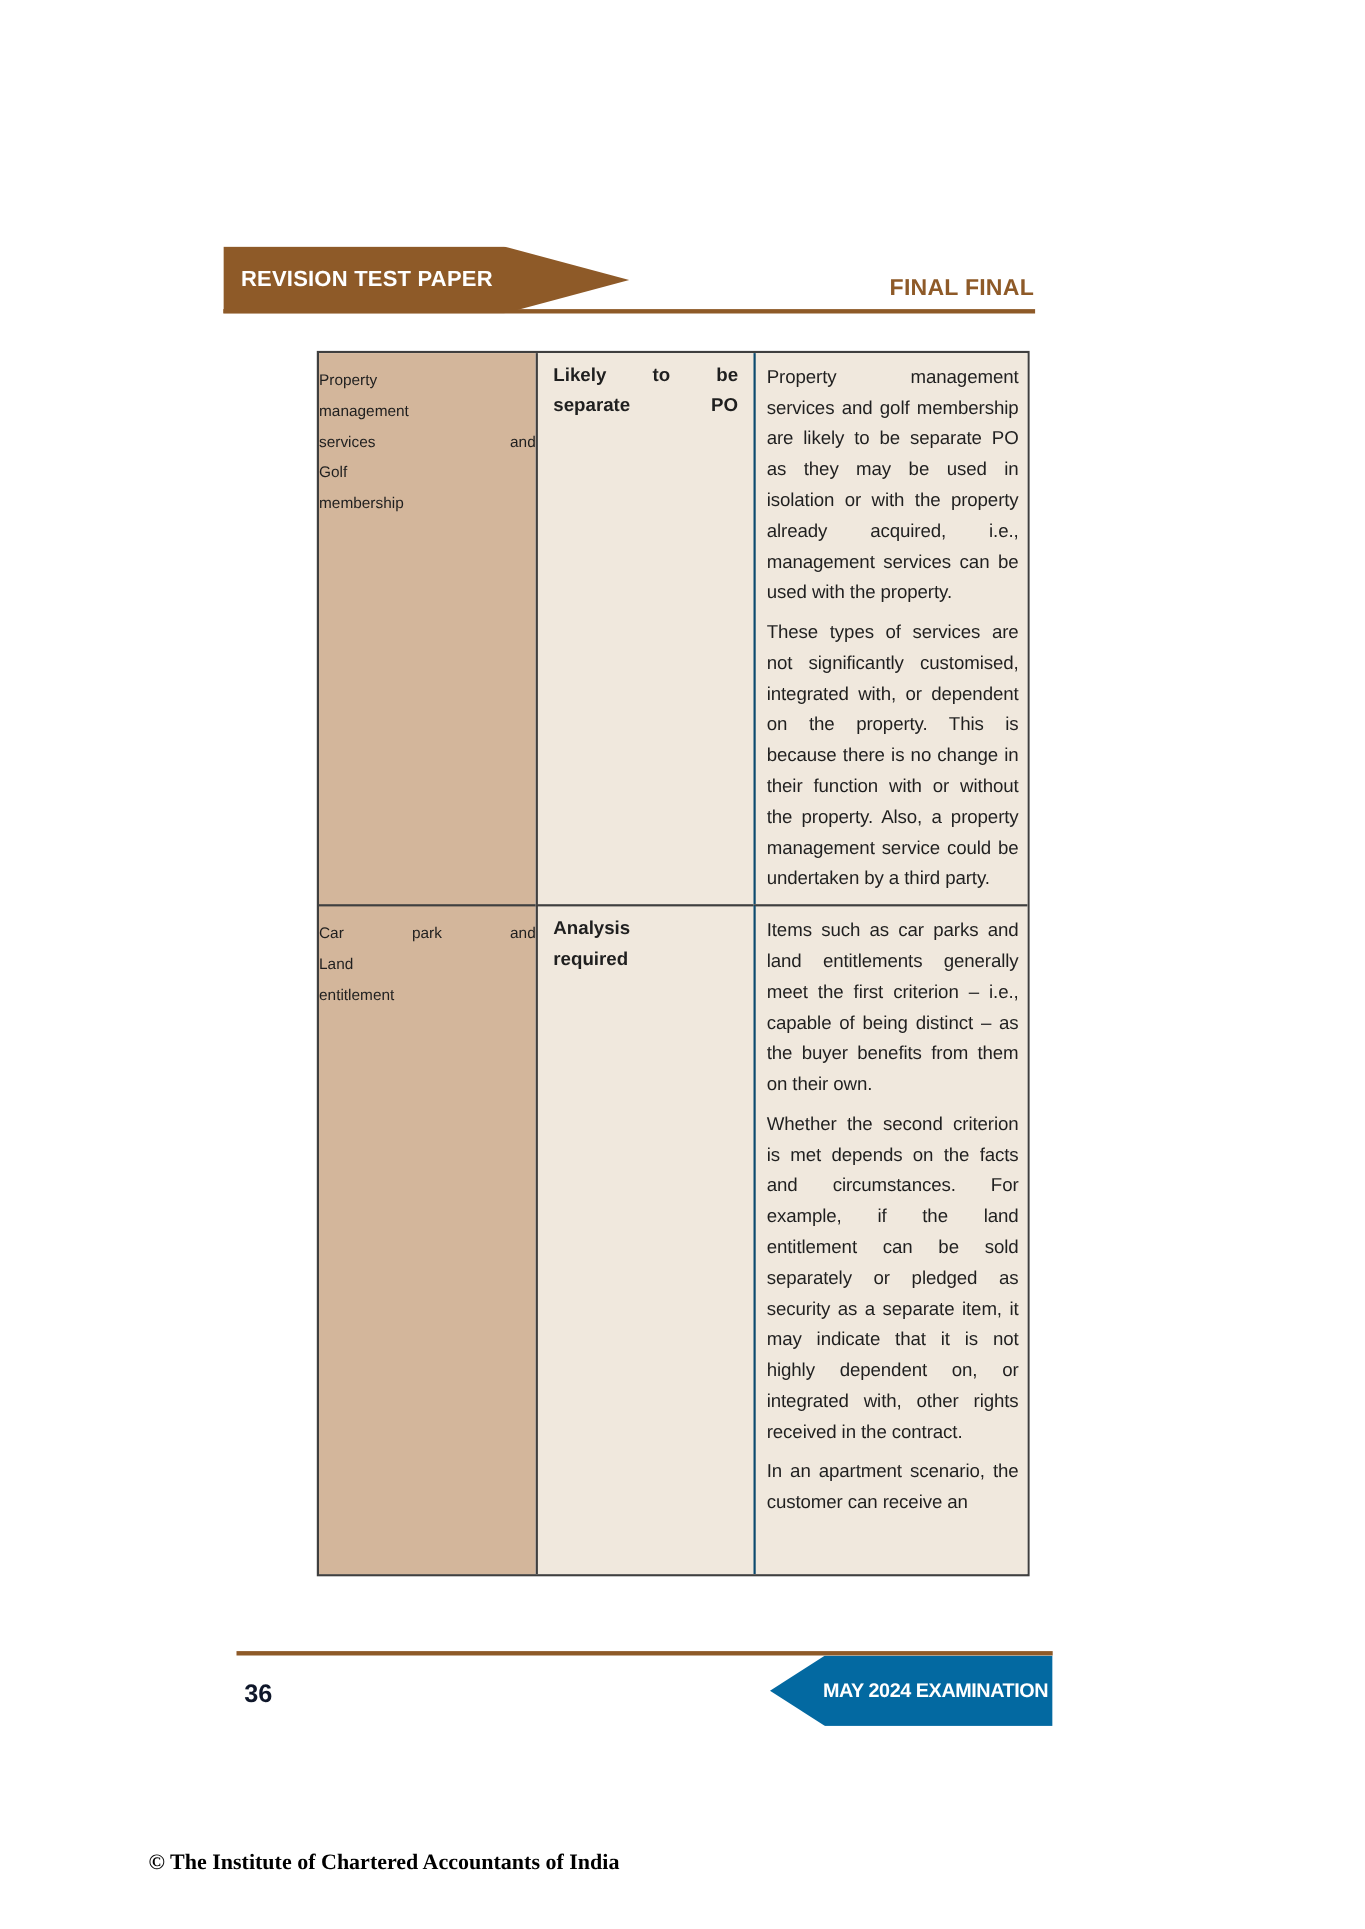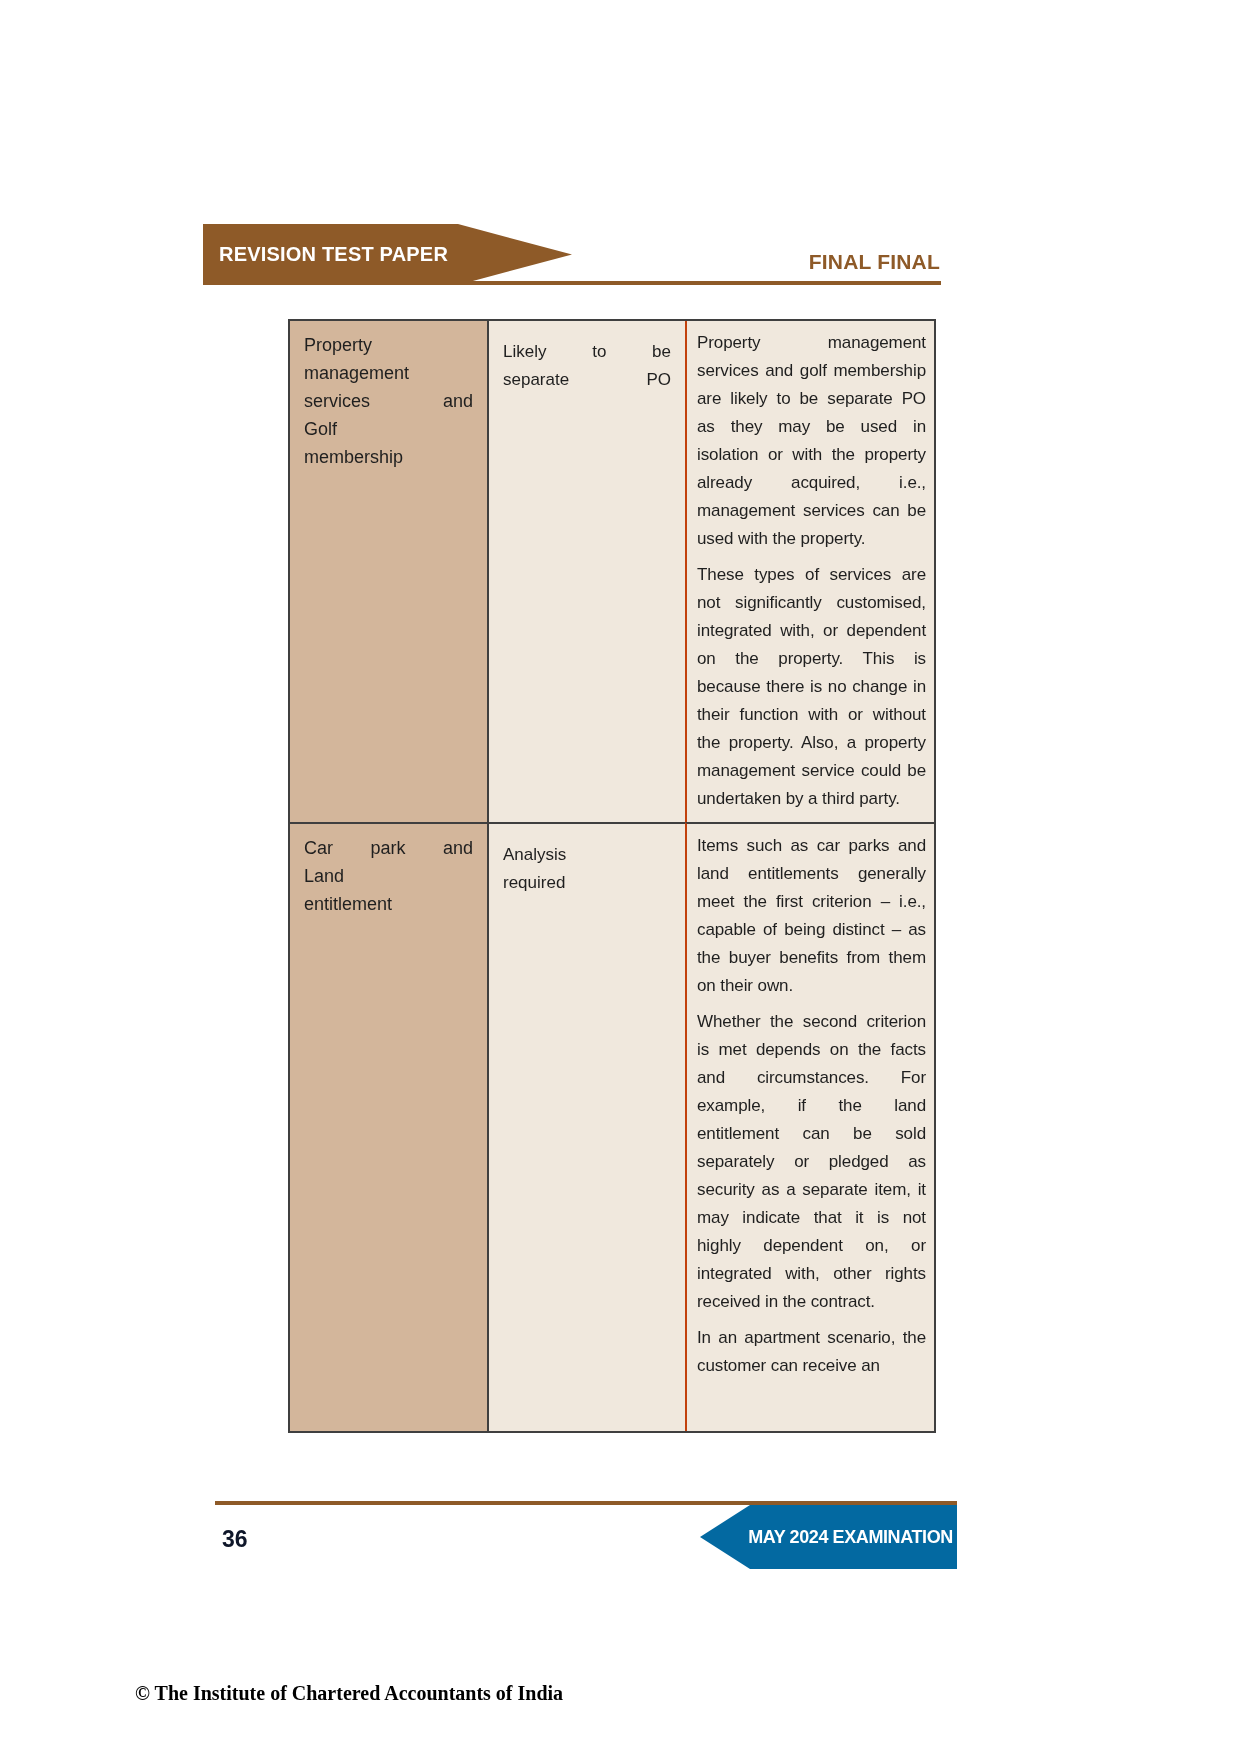--- a/index.html
+++ b/index.html
@@ -25,30 +25,30 @@
   }
 
   
   .po-table {
     position:absolute; left:288px; top:319px;
     display:grid; grid-template-columns:197px 198px 249px; grid-template-rows:501px 609px;
     border:2px solid #3F3F3F; box-sizing:border-box;
   }
   .po-table > div { box-sizing:border-box; overflow:hidden; }
   .cell-item {
-    background:#D3B69B; padding:10px 14px; font-size:18px; line-height:28px;
+    background:#D3B69B; padding:10px 0; font-size:14px; line-height:28px;
     white-space:pre-line; text-align:justify; text-align-last:justify;
   }
   .cell-conclusion {
-    background:#F0E8DD; border-left:2px solid #3F3F3F; padding:17px 14px;
+    background:#F0E8DD; border-left:2px solid #3F3F3F; padding:6px 14px;
     font-size:17px; line-height:28px; white-space:pre-line;
-    text-align:justify; text-align-last:justify;
+    text-align:justify; text-align-last:justify;font-weight:bold;
   }
   .cell-analysis {
-    background:#F0E8DD; border-left:2px solid #c2410c; padding:8px 8px 8px 10px;
+    background:#F0E8DD; border-left:2px solid #0c4a6e; padding:8px 8px 8px 10px;
     font-size:17px; line-height:28px; text-align:justify; letter-spacing:-0.1px;
   }
   .row2 { border-top:2px solid #3F3F3F; }
   .cell-analysis p { margin:0 0 8px 0; }
   .cell-analysis p:last-child { margin-bottom:0; }
 
   
   .ftr-rule { position:absolute; left:215px; top:1501px; width:742px; height:4px; background:#8E5A28; }
   .page-number {
     position:absolute; left:222px; top:1526px;

